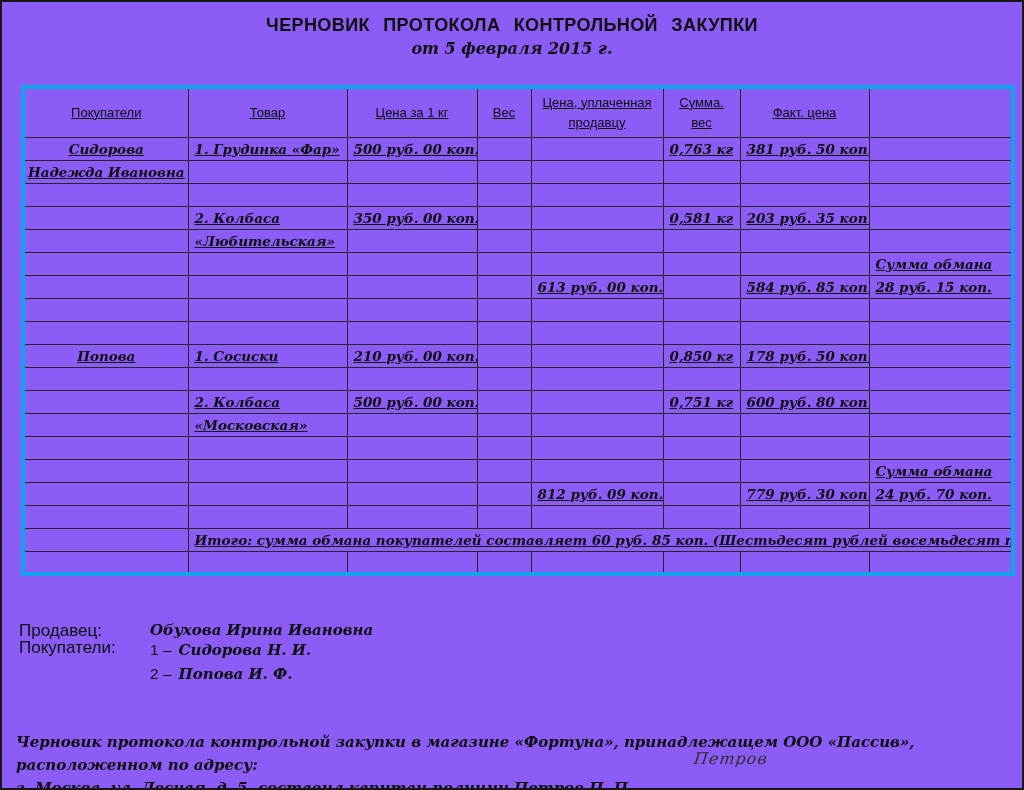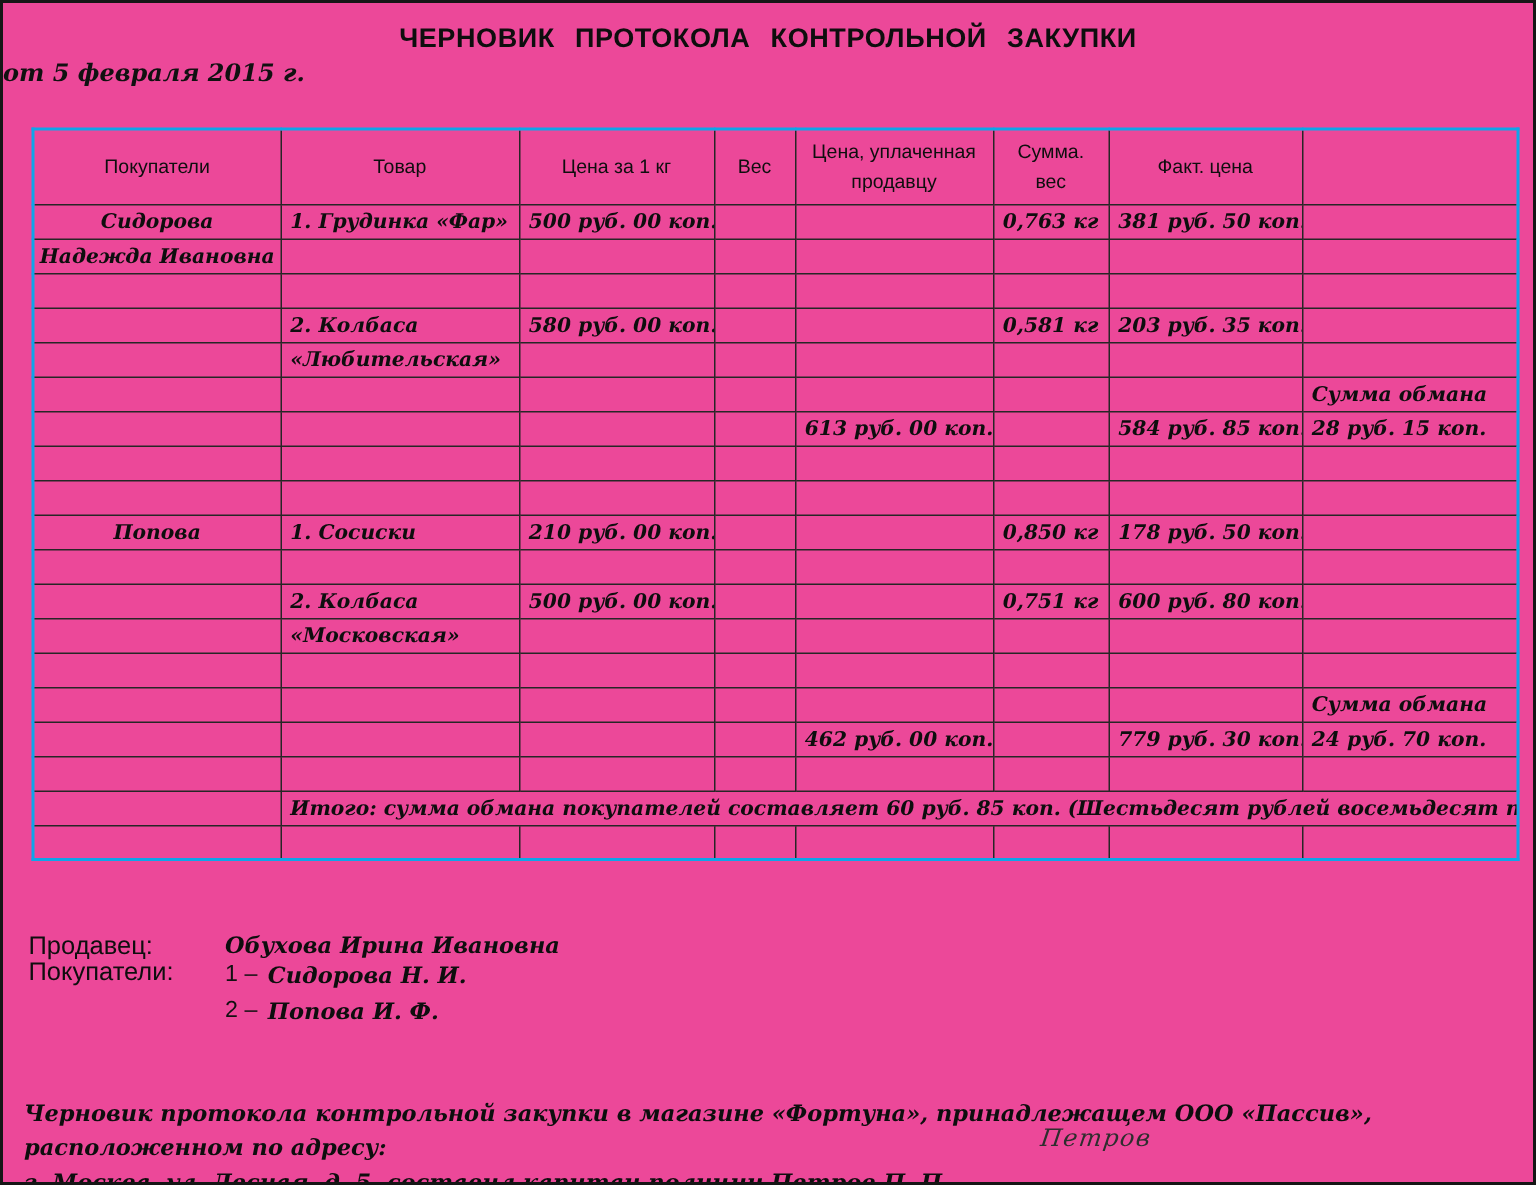--- a/index.html
+++ b/index.html
@@ -1,34 +1,35 @@
 <!DOCTYPE html>
 <html lang="ru"><head>
 <meta charset="utf-8">
 <style>
   * { margin:0; padding:0; box-sizing:border-box; }
   html,body { background:#e8e8e8; }
   .page {
-    position:relative; width:1024px; height:790px; background:#ec4899;
+    position:relative; width:1024px; height:790px; background:#8b5cf6;
     border:2px solid #161616; overflow:hidden;
     font-family:"Liberation Sans", sans-serif; color:#111;
   }
   .doc-title {
     position:absolute; top:13px; left:0; width:100%; text-align:center;
     font-family:"Liberation Sans", sans-serif; font-weight:700; font-size:18px;
     letter-spacing:0.4px; word-spacing:8px; color:#0e0e0e;
   }
   .doc-date {
-    position:absolute; top:37px; left:0; width:100%; 
+    position:absolute; top:37px; left:0; width:100%; text-align:center;
     font-family:"DejaVu Serif", serif; font-weight:700; font-style:italic; font-size:16px;
   }
   table.protocol {
     position:absolute; left:19px; top:83px; width:990px;
     border-collapse:collapse; table-layout:fixed;
-    border:2px solid #0ea5e9;
+    border:4px solid #0ea5e9;
+    text-decoration:underline;
   }
   .protocol th, .protocol td { border:1px solid #262626; overflow:hidden; }
   .protocol thead th {
     height:50px; vertical-align:middle; text-align:center;
     font-family:"Liberation Sans", sans-serif; font-weight:400; font-size:13px;
     line-height:1.55; white-space:normal; padding:0 4px; color:#0e0e0e;
   }
   .protocol tbody td {
     height:23px; vertical-align:middle; white-space:nowrap;
     font-family:"DejaVu Serif", serif; font-weight:700; font-style:italic;
@@ -115,21 +116,21 @@
           <td class="c2"></td>
           <td class="c3"></td>
           <td class="c4"></td>
           <td class="c5"></td>
           <td class="c6"></td>
           <td class="c7"></td>
         </tr>
         <tr>
           <td class="c0"></td>
           <td class="c1">2. Колбаса</td>
-          <td class="c2">580 руб. 00 коп.</td>
+          <td class="c2">350 руб. 00 коп.</td>
           <td class="c3"></td>
           <td class="c4"></td>
           <td class="c5">0,581 кг</td>
           <td class="c6">203 руб. 35 коп.</td>
           <td class="c7"></td>
         </tr>
         <tr>
           <td class="c0"></td>
           <td class="c1">«Любительская»</td>
           <td class="c2"></td>
@@ -237,21 +238,21 @@
           <td class="c4"></td>
           <td class="c5"></td>
           <td class="c6"></td>
           <td class="c7">Сумма обмана</td>
         </tr>
         <tr>
           <td class="c0"></td>
           <td class="c1"></td>
           <td class="c2"></td>
           <td class="c3"></td>
-          <td class="c4">462 руб. 00 коп.</td>
+          <td class="c4">812 руб. 09 коп.</td>
           <td class="c5"></td>
           <td class="c6">779 руб. 30 коп.</td>
           <td class="c7">24 руб. 70 коп.</td>
         </tr>
         <tr>
           <td class="c0"></td>
           <td class="c1"></td>
           <td class="c2"></td>
           <td class="c3"></td>
           <td class="c4"></td>

